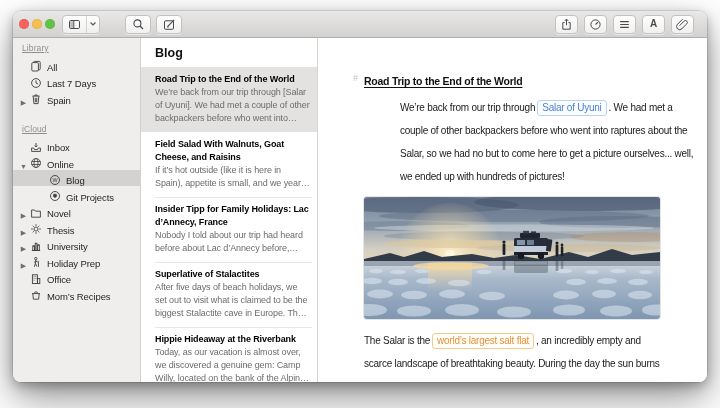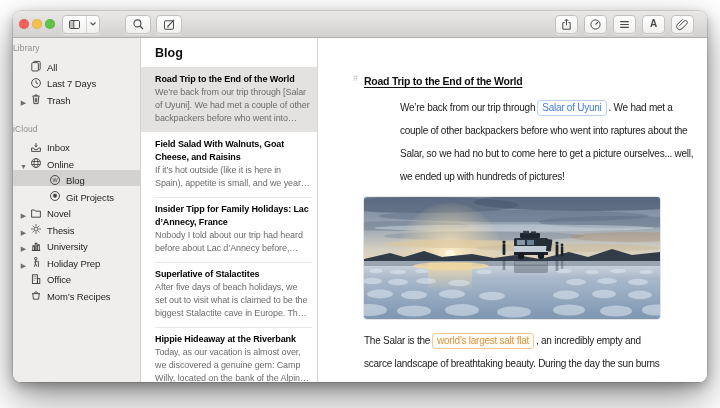--- a/index.html
+++ b/index.html
@@ -22,21 +22,21 @@
   .tb-center{position:absolute;left:112px;top:4px;display:flex;gap:5px;}
   .tb-center .tbtn{width:24px;}
   .tb-right{margin-left:auto;display:flex;gap:6px;}
   .tb-right .tbtn{width:21px;}
   .tbtn svg{display:block;}
   .a-glyph{font-size:10px;font-weight:bold;color:#4a4a4a;line-height:1;}
   
   .main{position:absolute;top:27px;left:0;right:0;bottom:0;display:flex;}
   
   .sidebar{width:127px;background:#efeeec;border-right:1px solid #d2d1cf;padding-top:3px;overflow:hidden;flex:none;}
-  .s-section{height:15px;line-height:15px;padding-left:0;font-size:8.5px;color:#8f8e8b;letter-spacing:.1px;}
+  .s-section{height:15px;line-height:15px;padding-left:9px;font-size:8.5px;color:#8f8e8b;letter-spacing:.1px;text-decoration:underline;}
   .s-section.gap{margin-top:16px;}
   .s-item{display:flex;align-items:flex-end;height:16.5px;padding-left:5px;color:#262626;font-size:9.5px;letter-spacing:-.1px;}
   .s-item.child{padding-left:24px;}
   .s-item.selected{background:#d3d2d0;}
   .disc{width:11px;font-size:7px;color:#6f6f6f;text-align:center;flex:none;line-height:1;}
   .s-ico{width:13px;height:13px;margin-right:5px;flex:none;display:flex;align-items:center;justify-content:center;}
   .s-ico svg{display:block;}
   .s-label{white-space:nowrap;}
   
   .listpane{width:176px;background:#fff;border-right:1px solid #d6d5d4;flex:none;overflow:hidden;}
@@ -182,21 +182,21 @@
           <span class="disc">▶</span>
           <span class="s-ico">
             <svg width="12" height="12" viewBox="0 0 12 12" fill="none" stroke="#3c3c3c" stroke-width=".9">
                 <line x1="2.4" y1="3.1" x2="9.6" y2="3.1"></line>
                 <path d="M4.8,3 V2 h2.4 v1"></path>
                 <path d="M3.2,3.3 L3.9,10.6 h4.2 L8.8,3.3"></path>
                 <line x1="5.2" y1="4.8" x2="5.4" y2="9.2"></line>
                 <line x1="6.8" y1="4.8" x2="6.6" y2="9.2"></line>
               </svg>
           </span>
-          <span class="s-label">Trash</span>
+          <span class="s-label">Spain</span>
         </div>
 
         <div class="s-section gap">iCloud</div>
 
         <div class="s-item">
           <span class="disc"></span>
           <span class="s-ico">
             <svg width="12" height="12" viewBox="0 0 12 12" fill="none" stroke="#3c3c3c" stroke-width=".9">
                 <path d="M1.6,7 H3.6 L4.6,8.6 H7.4 L8.4,7 H10.4 V10.4 H1.6 Z"></path>
                 <line x1="6" y1="2" x2="6" y2="5.8"></line>

